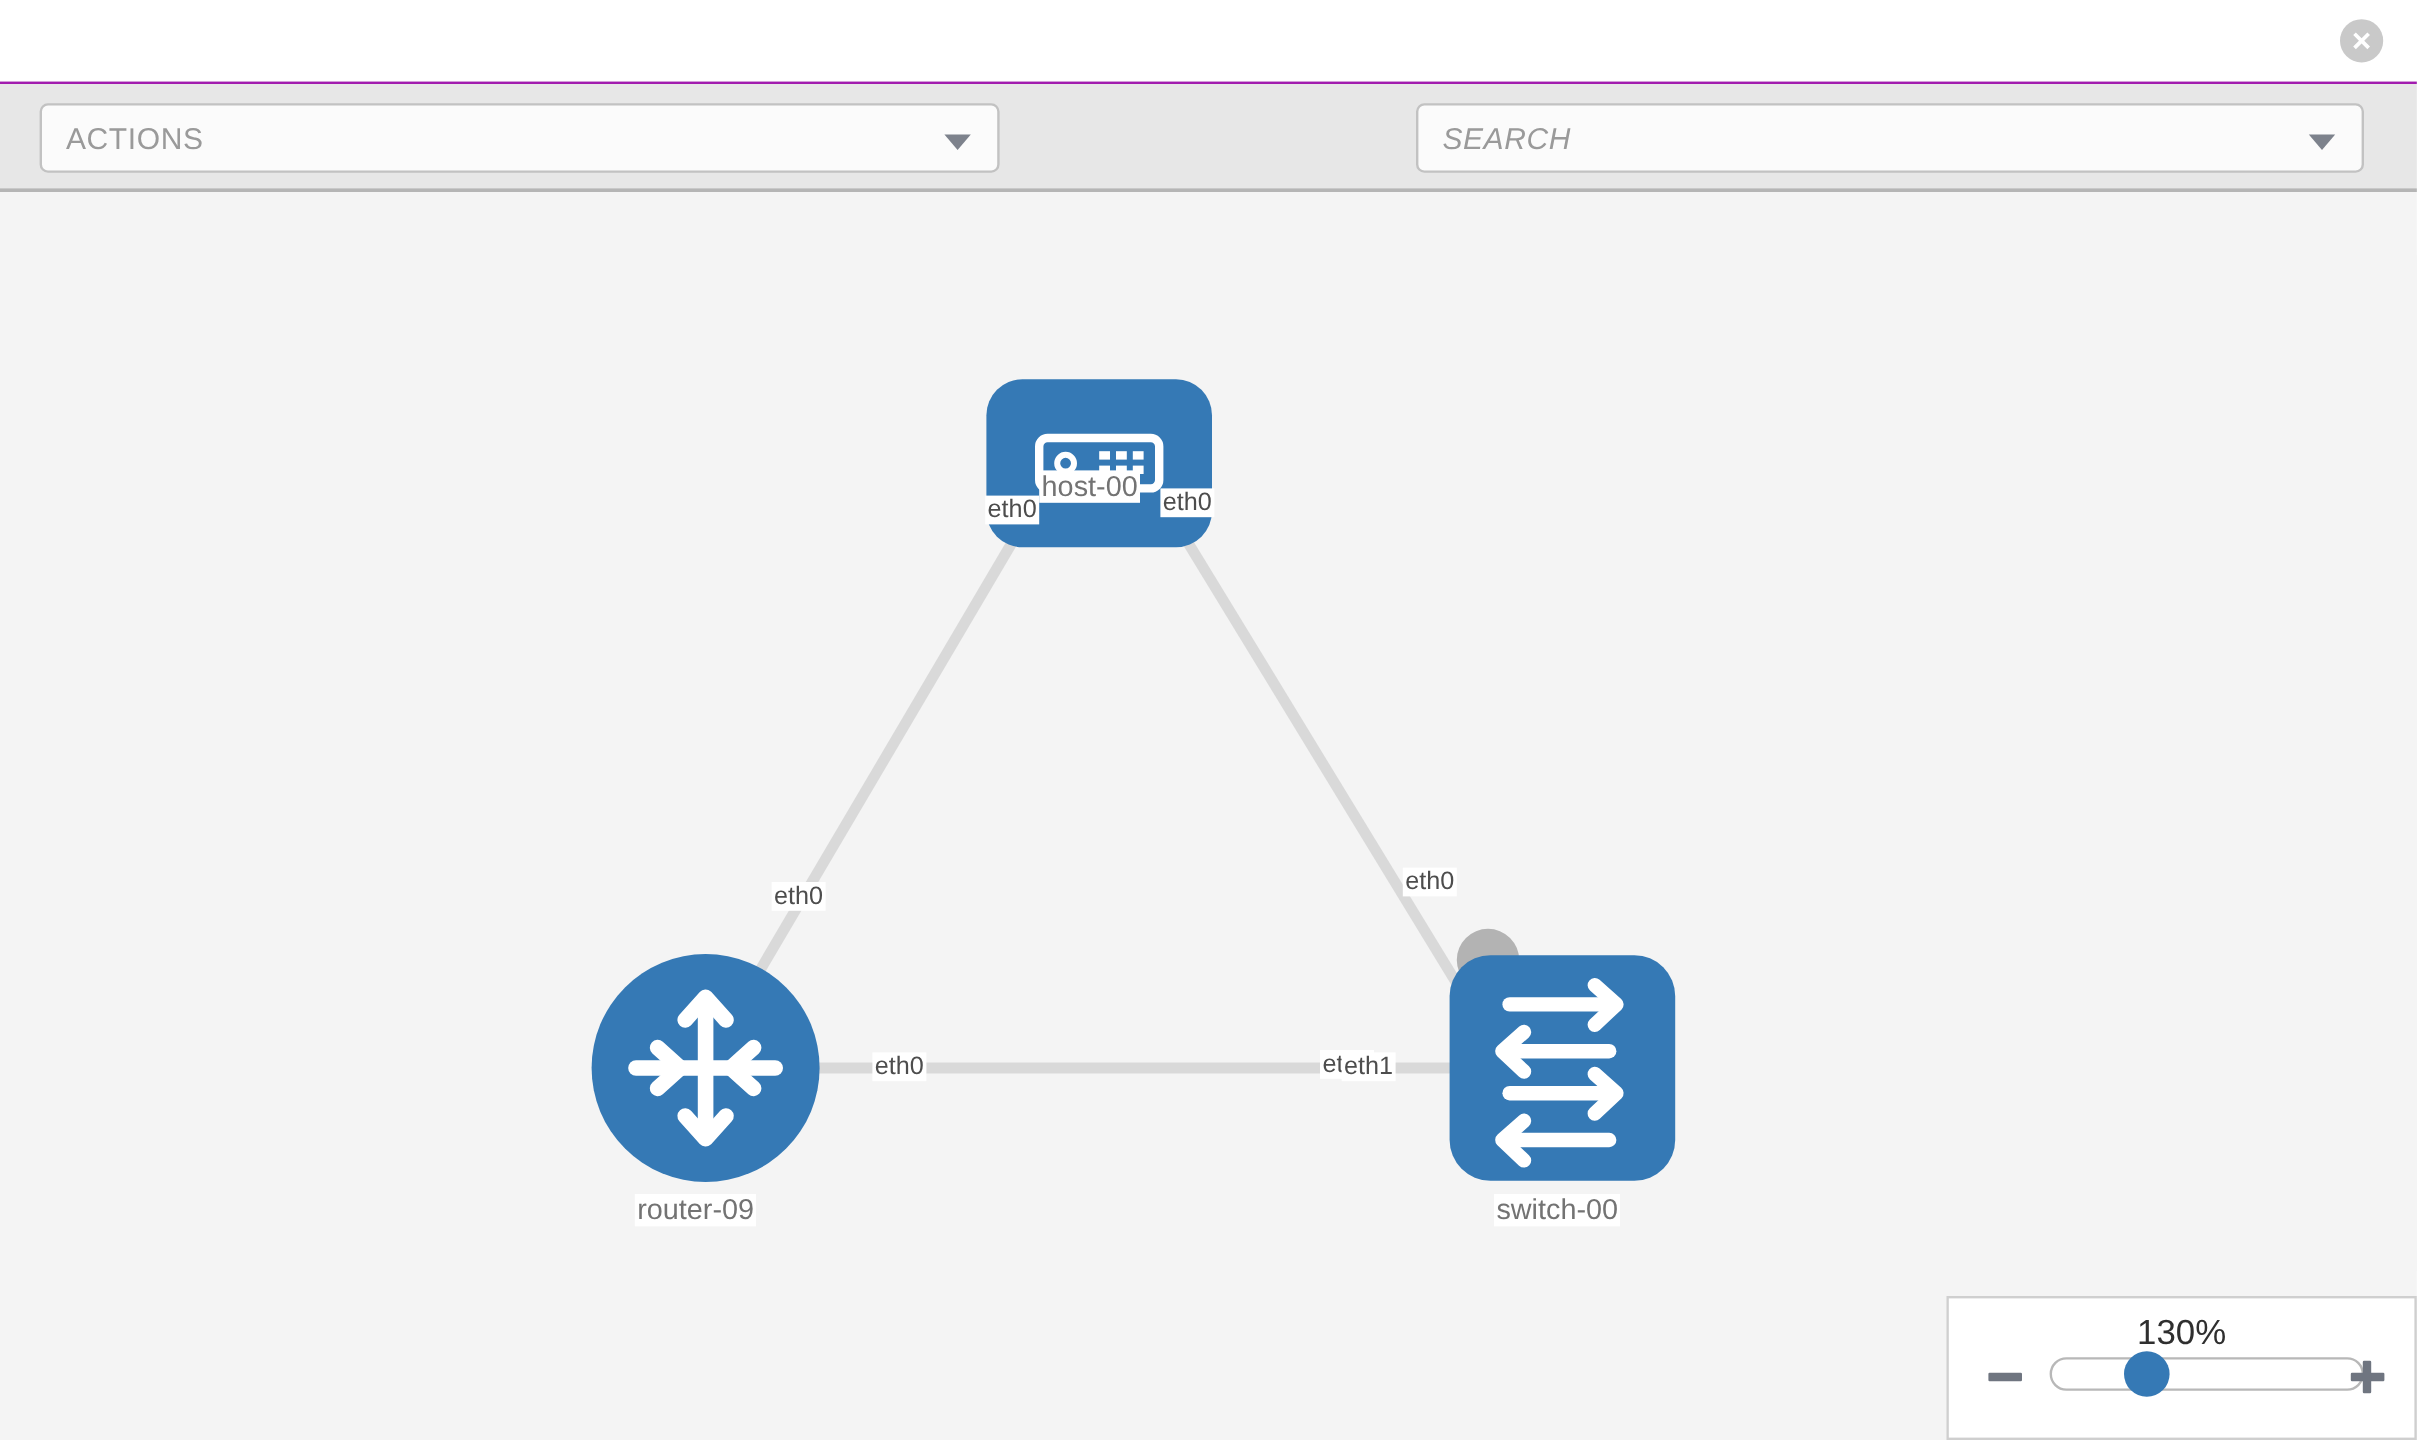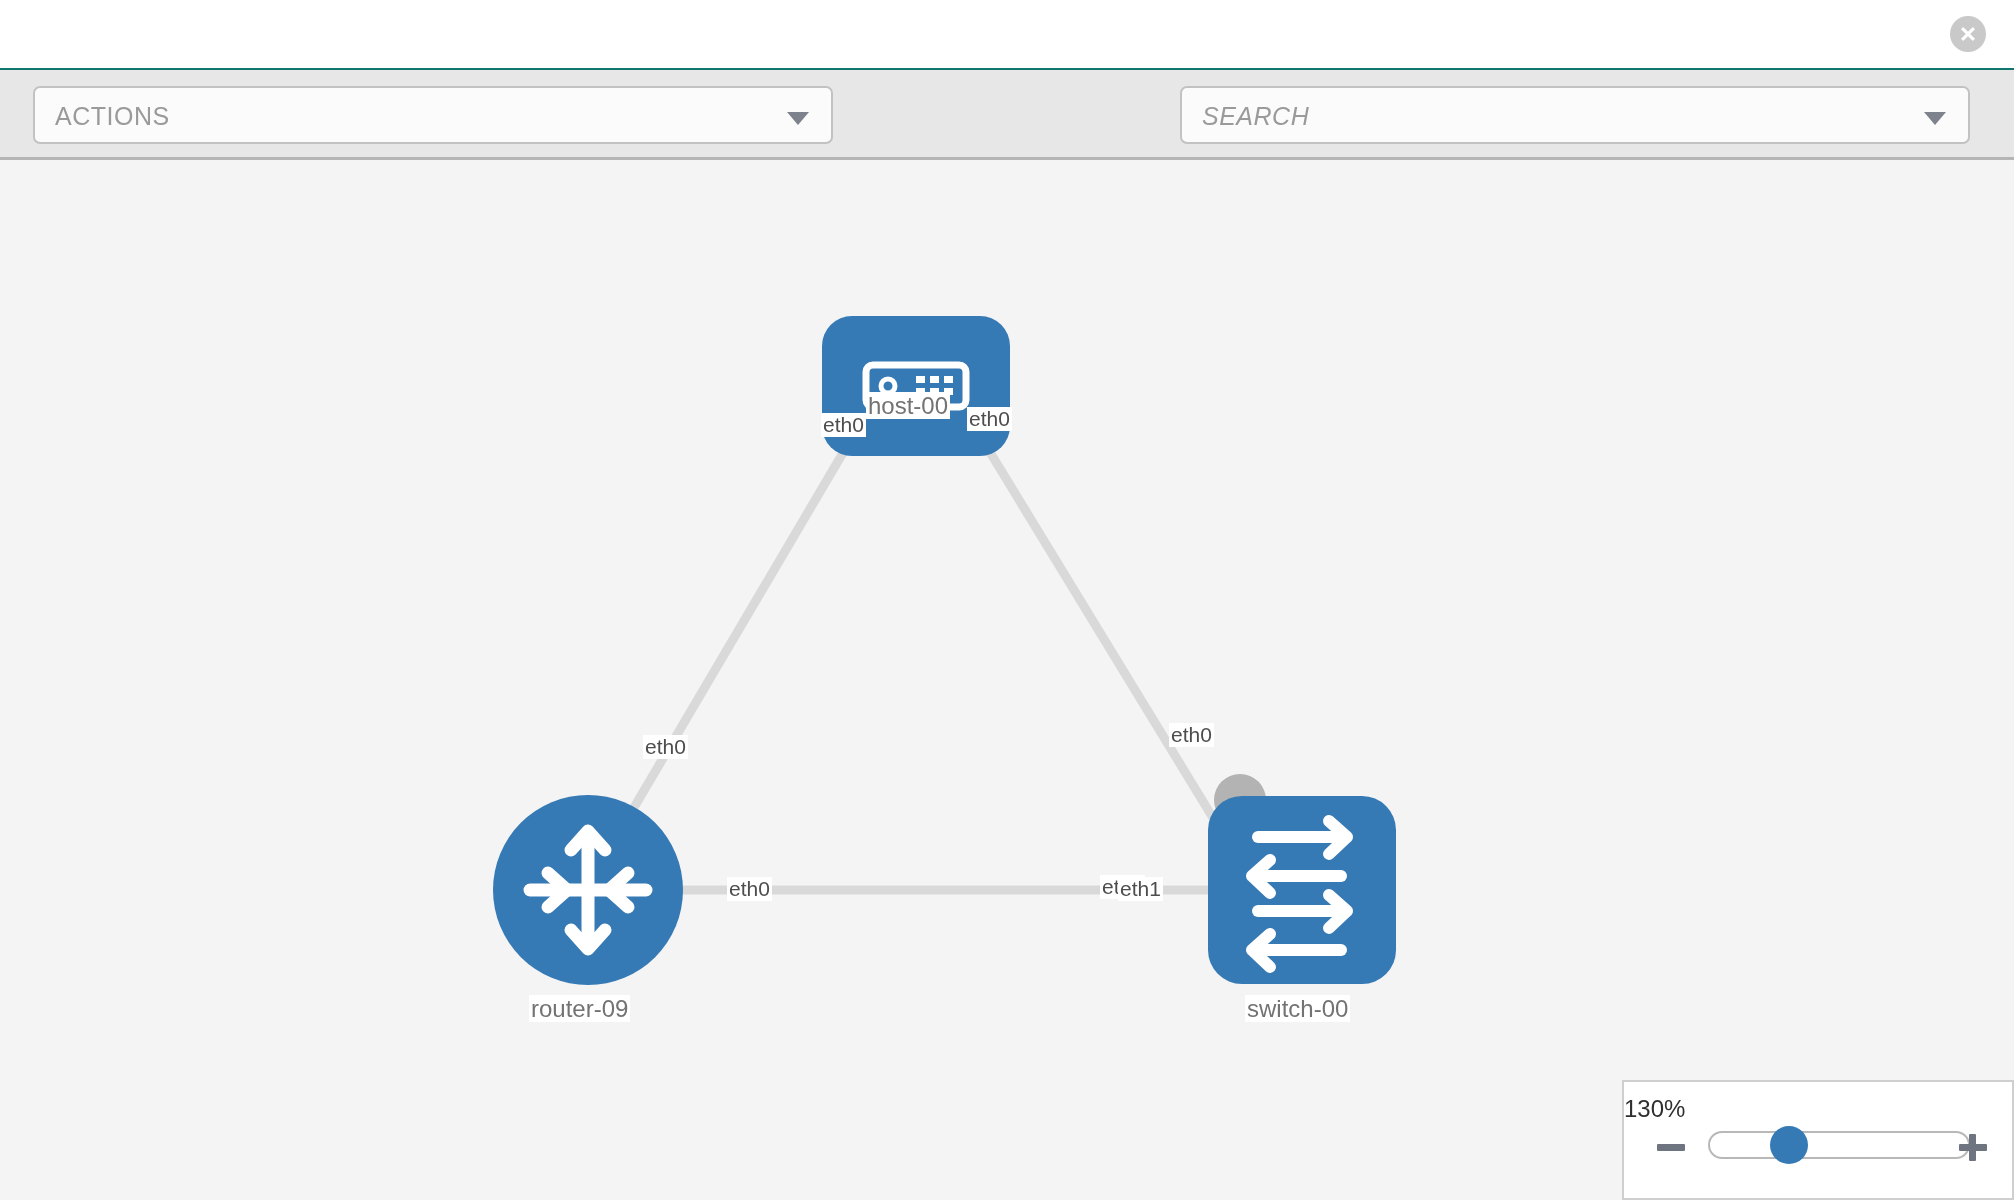--- a/index.html
+++ b/index.html
@@ -46,21 +46,21 @@
   }
   .close-btn svg { display: block; }
 
   
   .toolbar {
     position: absolute;
     left: 0; top: 68px;
     width: 2014px;
     height: 92px;
     background: #e7e7e7;
-    border-top: 2px solid #0f766e;
+    border-top: 2px solid #a21caf;
     border-bottom: 3px solid #b5b5b5;
     box-sizing: border-box;
   }
   .actions-select {
     position: absolute;
     left: 33px;
     top: 16px;
     width: 800px;
     height: 58px;
     background: #fbfbfb;
@@ -154,22 +154,22 @@
     width: 392px;
     height: 120px;
     background: #ffffff;
     border: 2px solid #cfcfcf;
     box-sizing: border-box;
   }
   .zoom-value {
     position: absolute;
     left: 0; right: 0;
     top: 13px;
-    text-align: left;
-    font-size: 24px;
+    text-align: center;
+    font-size: 29px;
     color: #2f2f2f;
   }
   .zoom-minus, .zoom-plus {
     position: absolute;
     top: 48px;
     width: 34px;
     height: 34px;
     cursor: pointer;
   }
   .zoom-minus { left: 30px; }

